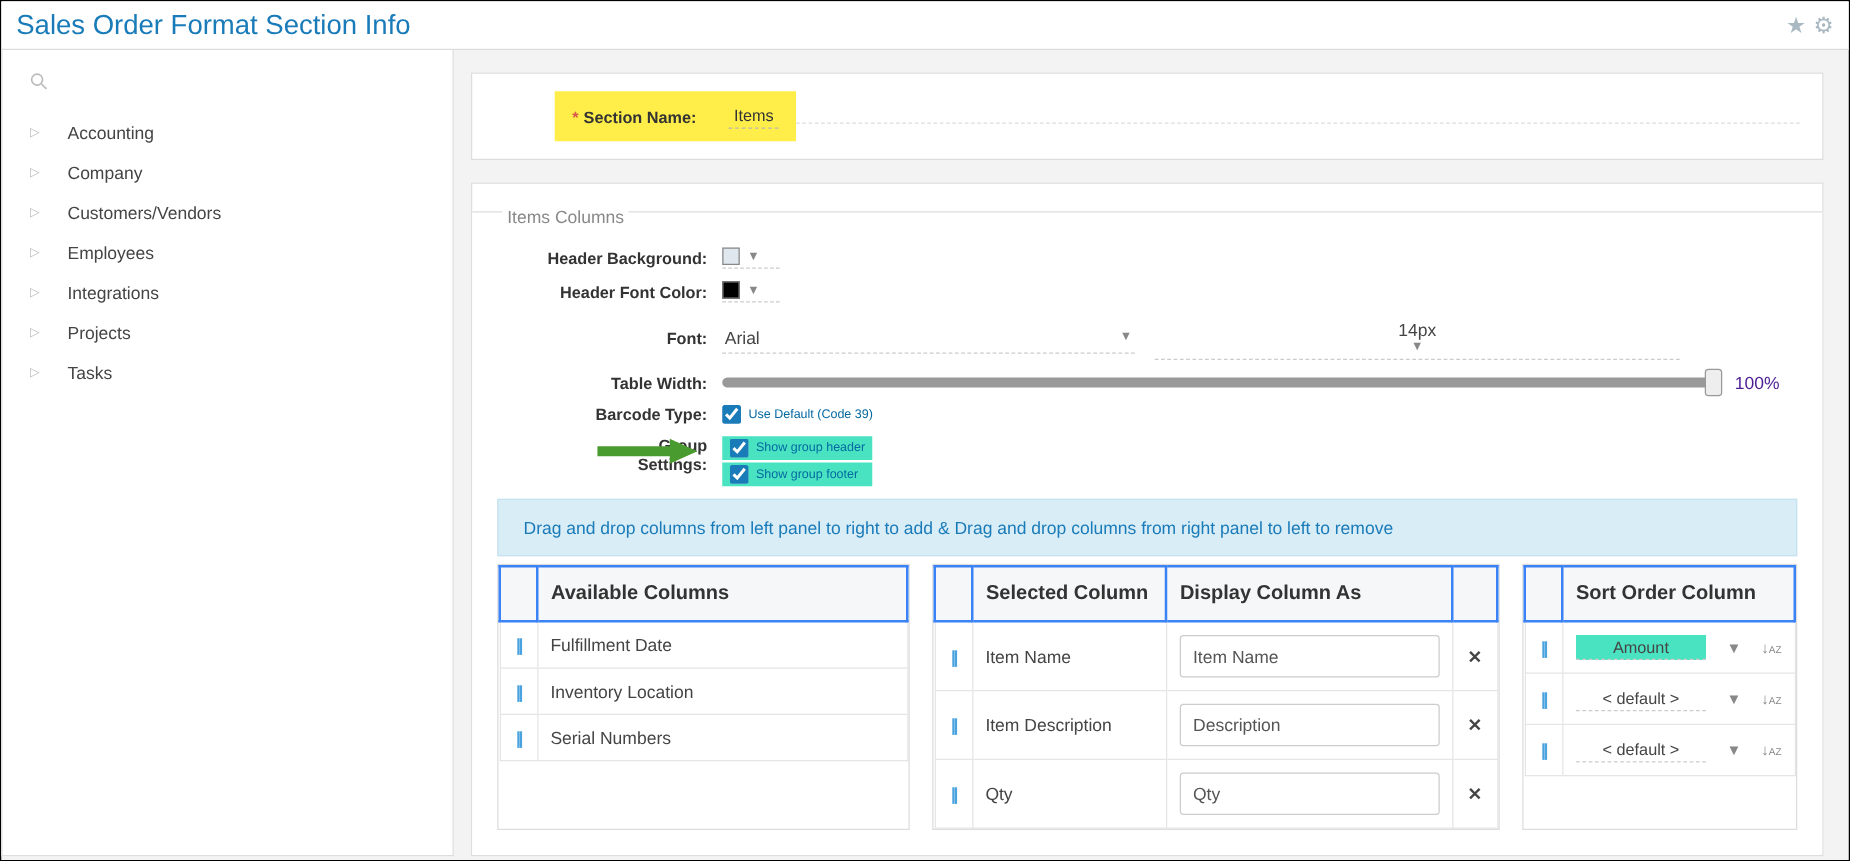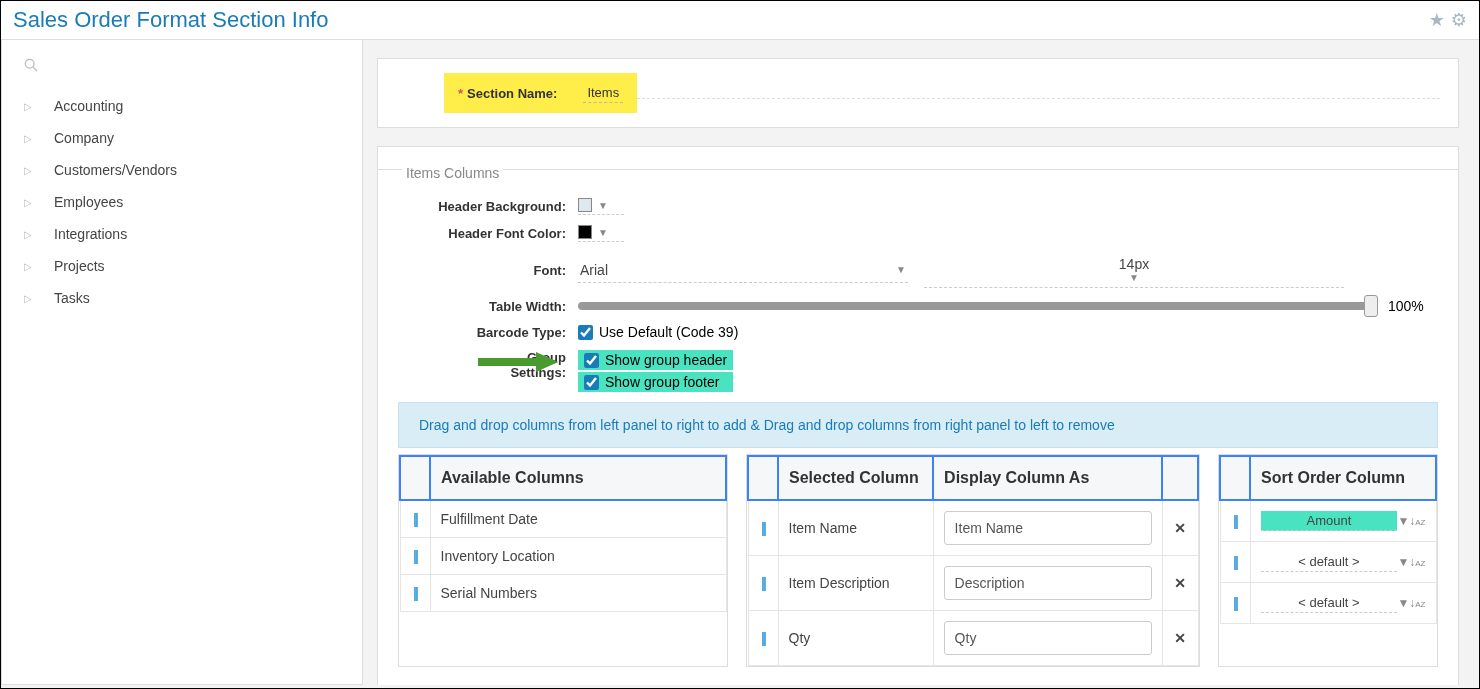--- a/index.html
+++ b/index.html
@@ -129,26 +129,26 @@
   .sel.size { width: 420px; margin-left: 16px; flex-direction: column; }
   .slider-wrap { flex:1; display:flex; align-items:center; gap:14px; }
   .slider-track {
     flex:1; height:8px; background:#999; border-radius:4px; position:relative;
   }
   .slider-thumb {
     position:absolute; right:-4px; top:50%; transform:translateY(-50%);
     width:14px; height:22px; background:#eee; border:1px solid #999; border-radius:3px;
     cursor:pointer;
   }
-  .pct { color:#000000; font-size:14px; width:50px; }
+  .pct { color:#4c1d95; font-size:14px; width:50px; }
   .chk-row { display:flex; align-items:center; gap:6px; }
   input[type=checkbox] {
     width:15px; height:15px; accent-color:#1a7bb9; cursor:pointer;
   }
-  .chk-label { color:#000000; font-size:14px; }
+  .chk-label { color:#0369a1; font-size:10px; }
   .hl { background:#49e3c2; padding:2px 6px; }
   .arrow {
     position:relative; width:80px; height:24px; margin-right:8px;
   }
   .arrow svg { position:absolute; left:0; top:0; }
   .info-banner {
     background:#d9edf7; color:#1a7bb9; padding:14px 20px; border:1px solid #c6e1ef;
     margin: 6px 0;
     font-size:14px;
   }
@@ -166,21 +166,21 @@
   .tbl td {
     padding:10px 10px; border:1px solid #e5e5e5; vertical-align:middle;
     font-size:14px; color:#444;
   }
   .drag-handle { color:#4aa3df; font-weight:bold; cursor:grab; letter-spacing:-2px; }
   .txt-input {
     width:100%; border:1px solid #ccc; border-radius:3px; padding:8px 10px;
     font-size:14px; color:#555; background:#fff;
   }
   .rm-btn { text-align:center; width:36px; cursor:pointer; color:#666; font-weight:bold; font-size:14px; }
-  .sort-cell { display:flex; align-items:center; gap:0; }
+  .sort-cell { display:flex; align-items:center; gap:16px; }
   .sort-sel {
     flex:1; border-bottom:1px dashed #ccc; padding:2px 4px; text-align:center;
     color:#444; font-size:13px;
   }
   .sort-sel.hl-sel { background:#49e3c2; }
   .sort-icon { color:#888; font-size:12px; cursor:pointer; }
 </style>
 </head>
 <body>
 

